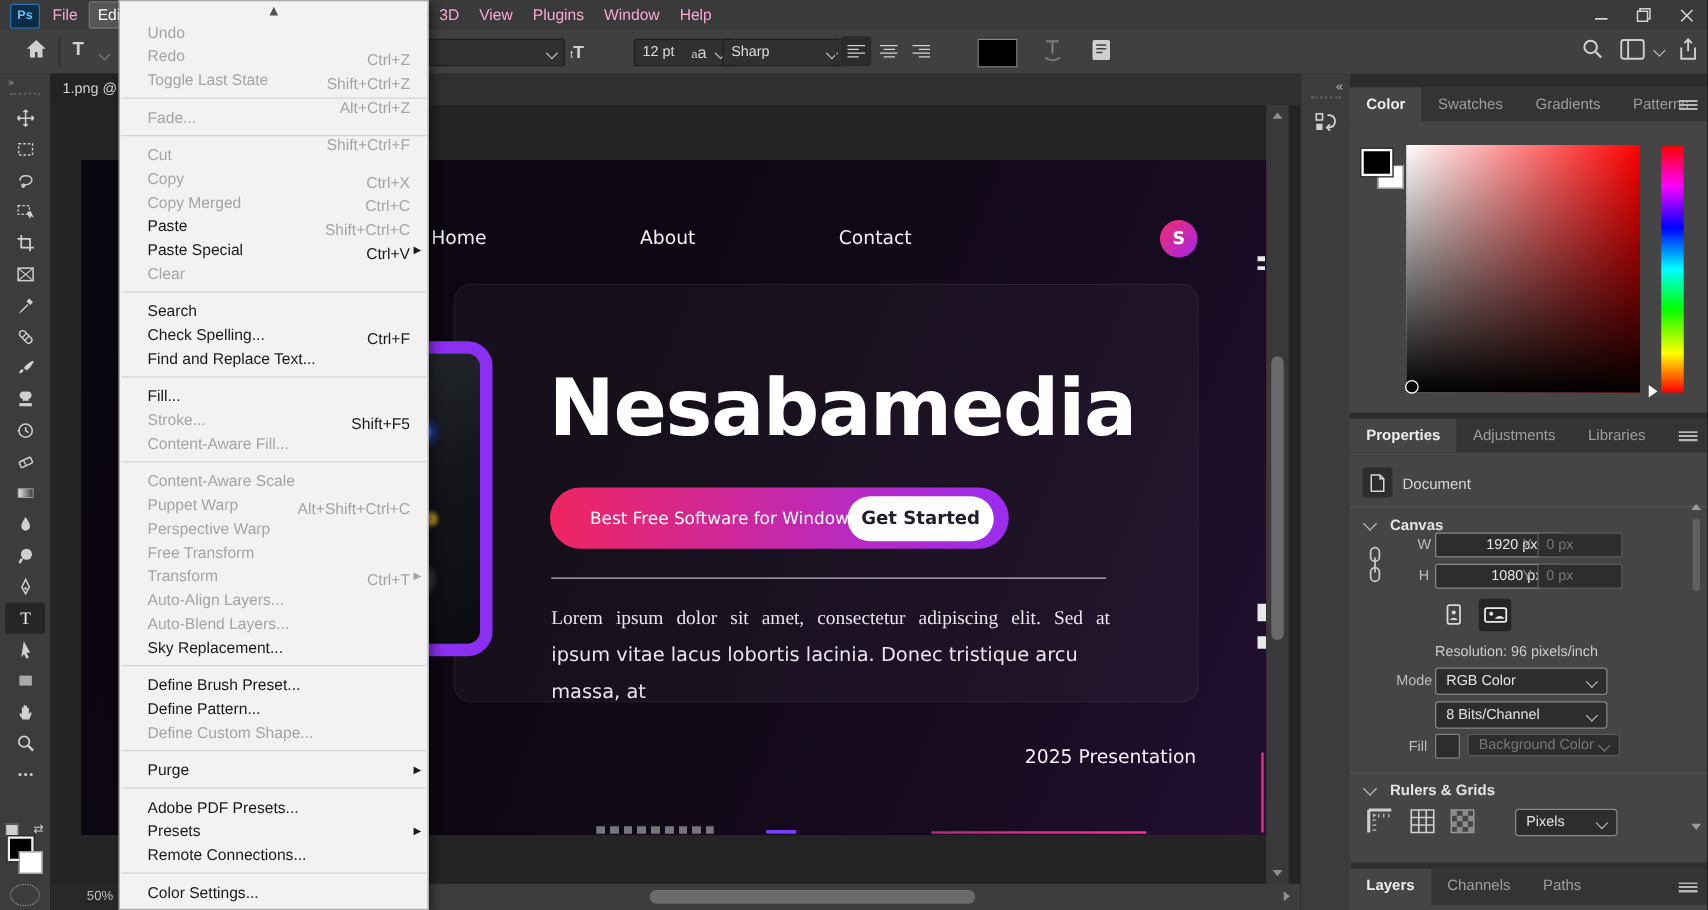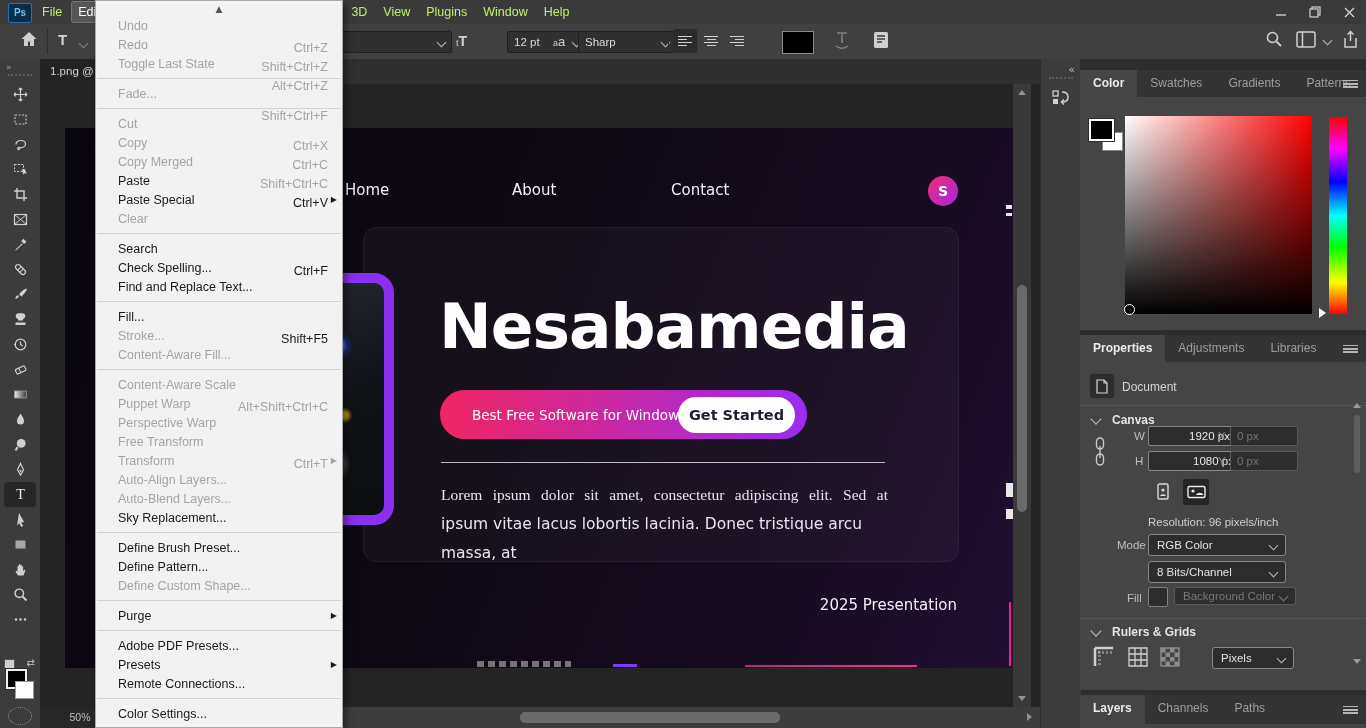--- a/index.html
+++ b/index.html
@@ -4,21 +4,21 @@
 <style>
   html,body{margin:0;padding:0;background:#111;}
   #app{position:relative;width:1366px;height:728px;overflow:hidden;background:#2e2e2e;
        font-family:"Liberation Sans",sans-serif;color:#d8d8d8;font-size:12px;
        -webkit-font-smoothing:antialiased;}
   
   #titlebar{position:absolute;left:0;top:0;width:1366px;height:24px;background:#3a3a3a;}
   #pslogo{position:absolute;left:8px;top:3px;width:22px;height:18px;background:#0d2c45;border:1px solid #2a6fae;
           border-radius:2px;color:#64c3ff;font-size:10px;font-weight:bold;text-align:center;line-height:18px;}
   #menubar{position:absolute;left:34px;top:0;height:24px;display:flex;align-items:center;}
-  .mbi{padding:3px 6px;margin:0 1px;font-size:12.5px;color:#bef264;border:1px solid transparent;border-radius:2px;}
+  .mbi{padding:3px 6px;margin:0 1px;font-size:12.5px;color:#f9a8d4;border:1px solid transparent;border-radius:2px;}
   .mbi.active{background:#565656;border-color:#757575;color:#fff;}
   #winctl{position:absolute;right:0;top:0;height:24px;display:flex;}
   .wc{width:34px;height:24px;display:flex;align-items:center;justify-content:center;color:#d2d2d2;}
   .wc svg{display:block}
   
   #optionsbar{position:absolute;left:0;top:24px;width:1366px;height:35px;background:#404040;border-bottom:1px solid #292929;}
   .osep{position:absolute;top:5px;width:1px;height:25px;background:#2d2d2d;}
   .obox{position:absolute;top:7px;height:20px;background:#303030;border:1px solid #1f1f1f;border-radius:2px;
         display:flex;align-items:center;padding:0 6px;font-size:11.5px;color:#dcdcdc;}
   .chev{width:6px;height:6px;border-right:1.5px solid #b9b9b9;border-bottom:1.5px solid #b9b9b9;

